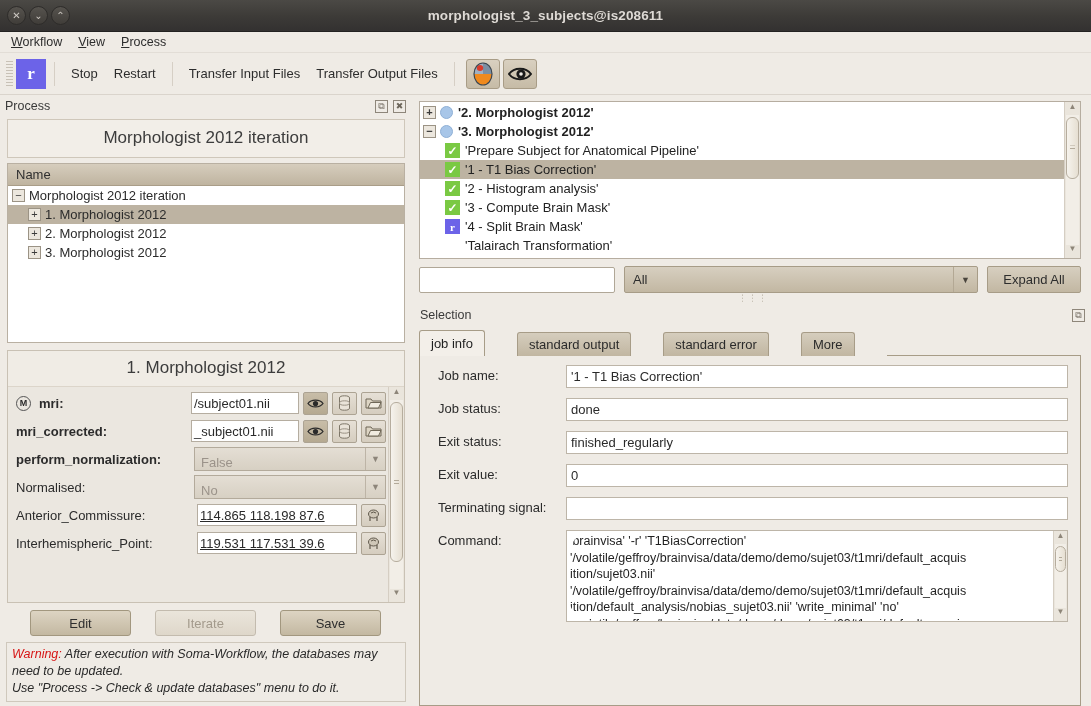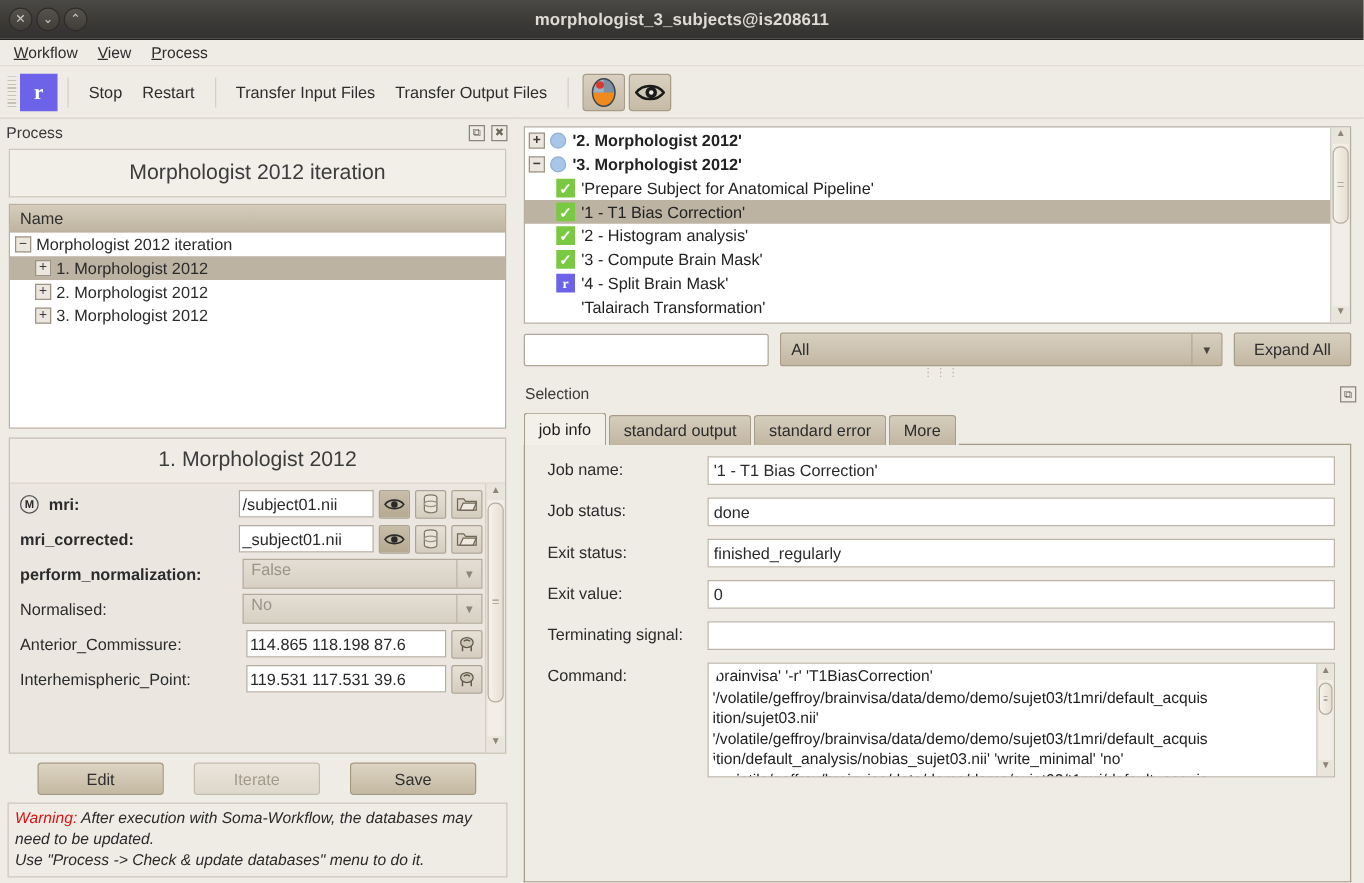--- a/index.html
+++ b/index.html
@@ -149,25 +149,25 @@
   }
   .plabel { font-size: 13px; color: #2b2b2b; white-space: nowrap; }
   .plabel.bold { font-weight: bold; }
   .pspacer { flex: 1 1 auto; }
   .pinput {
     width: 108px; height: 22px; background: #fff;
     border: 1px solid #b5ada0; font-size: 13px;
     display: flex; align-items: center; padding-left: 2px;
     overflow: hidden; white-space: nowrap;
   }
-  .pinput.wide { width: 160px; }
+  .pinput.wide { width: 160px; text-decoration: underline; }
   .pcombo {
     width: 192px; height: 24px;
     background: linear-gradient(to bottom, #e4ded4, #d7d0c3);
-    border: 1px solid #b3aa9b; display: flex; align-items: flex-start;
+    border: 1px solid #b3aa9b; display: flex; align-items: flex-end;
     color: #9d9party; color: #9b938a; font-size: 13px; padding-left: 6px;
   }
   .pcombo .arrowbox {
     margin-left: auto; width: 20px; height: 100%;
     border-left: 1px solid #bdb4a6;
     display: flex; align-items: center; justify-content: center;
     color: #8d857a; font-size: 9px;
   }
   .ibtn {
     width: 25px; height: 23px;
@@ -272,21 +272,21 @@
     background: linear-gradient(to bottom, #d7cfc0, #c2b7a2);
     border: 1px solid #a79c87; border-radius: 2px;
     font-size: 13px; color: #2d2d2d;
     display: flex; align-items: center; justify-content: center;
   }
   .dots {
     text-align: center; color: #b9b1a4; font-size: 9px;
     letter-spacing: 1px; height: 11px; line-height: 11px; flex: 0 0 11px;
   }
 
-  .tabsrow { display: flex; align-items: flex-end; margin: 4px 10px 0 4px; height: 26px; flex: 0 0 26px; }
+  .tabsrow { display: flex; align-items: flex-end; margin: 4px 10px 0 4px; height: 26px; flex: 0 0 26px; gap: 30px; }
   .tab {
     height: 24px; padding: 0 11px; font-size: 13px; color: #2b2b2b;
     display: flex; align-items: center;
     background: linear-gradient(to bottom, #d5cdbd, #c1b6a1);
     border: 1px solid #a79c87; border-bottom: none;
     border-radius: 3px 3px 0 0; margin-right: 2px;
   }
   .tab.active { background: #f3efe9; height: 26px; color: #1f1f1f; }
   .tabline { flex: 1 1 auto; height: 1px; background: #a79c87; }
 

